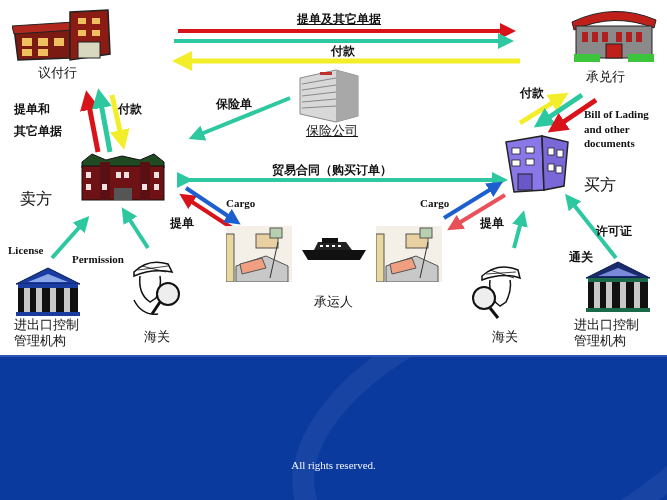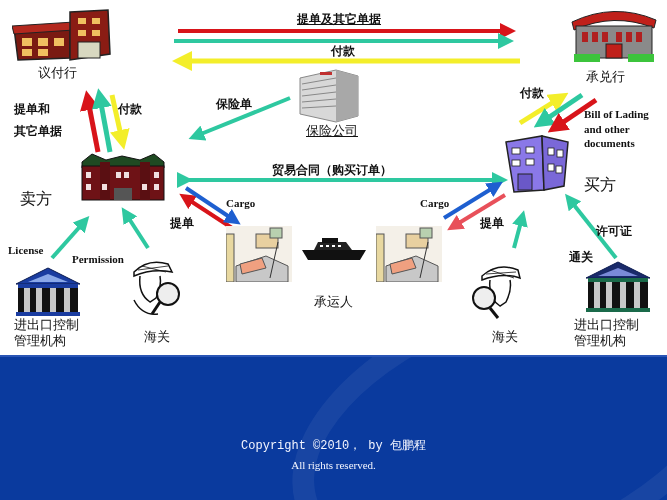--- a/index.html
+++ b/index.html
@@ -252,15 +252,14 @@
 <div class="lbl en" style="left:420px;top:197px;">Cargo</div>
 <div class="lbl cn" style="left:170px;top:217px;">提单</div>
 <div class="lbl cn" style="left:480px;top:217px;">提单</div>
 <div class="lbl en" style="left:8px;top:244px;">License</div>
 <div class="lbl en" style="left:72px;top:253px;">Permission</div>
 <div class="lbl cn" style="left:522px;top:251px;margin-left:47px;">通关</div>
 <div class="lbl cn" style="left:596px;top:225px;">许可证</div>
 
 <div class="banner">
   <div class="swoosh"></div>
-  <div class="copy">Copyright ©2010， by 包鹏程</div>
   <div class="rights">All rights reserved.</div>
 </div>
 
 </body></html>

